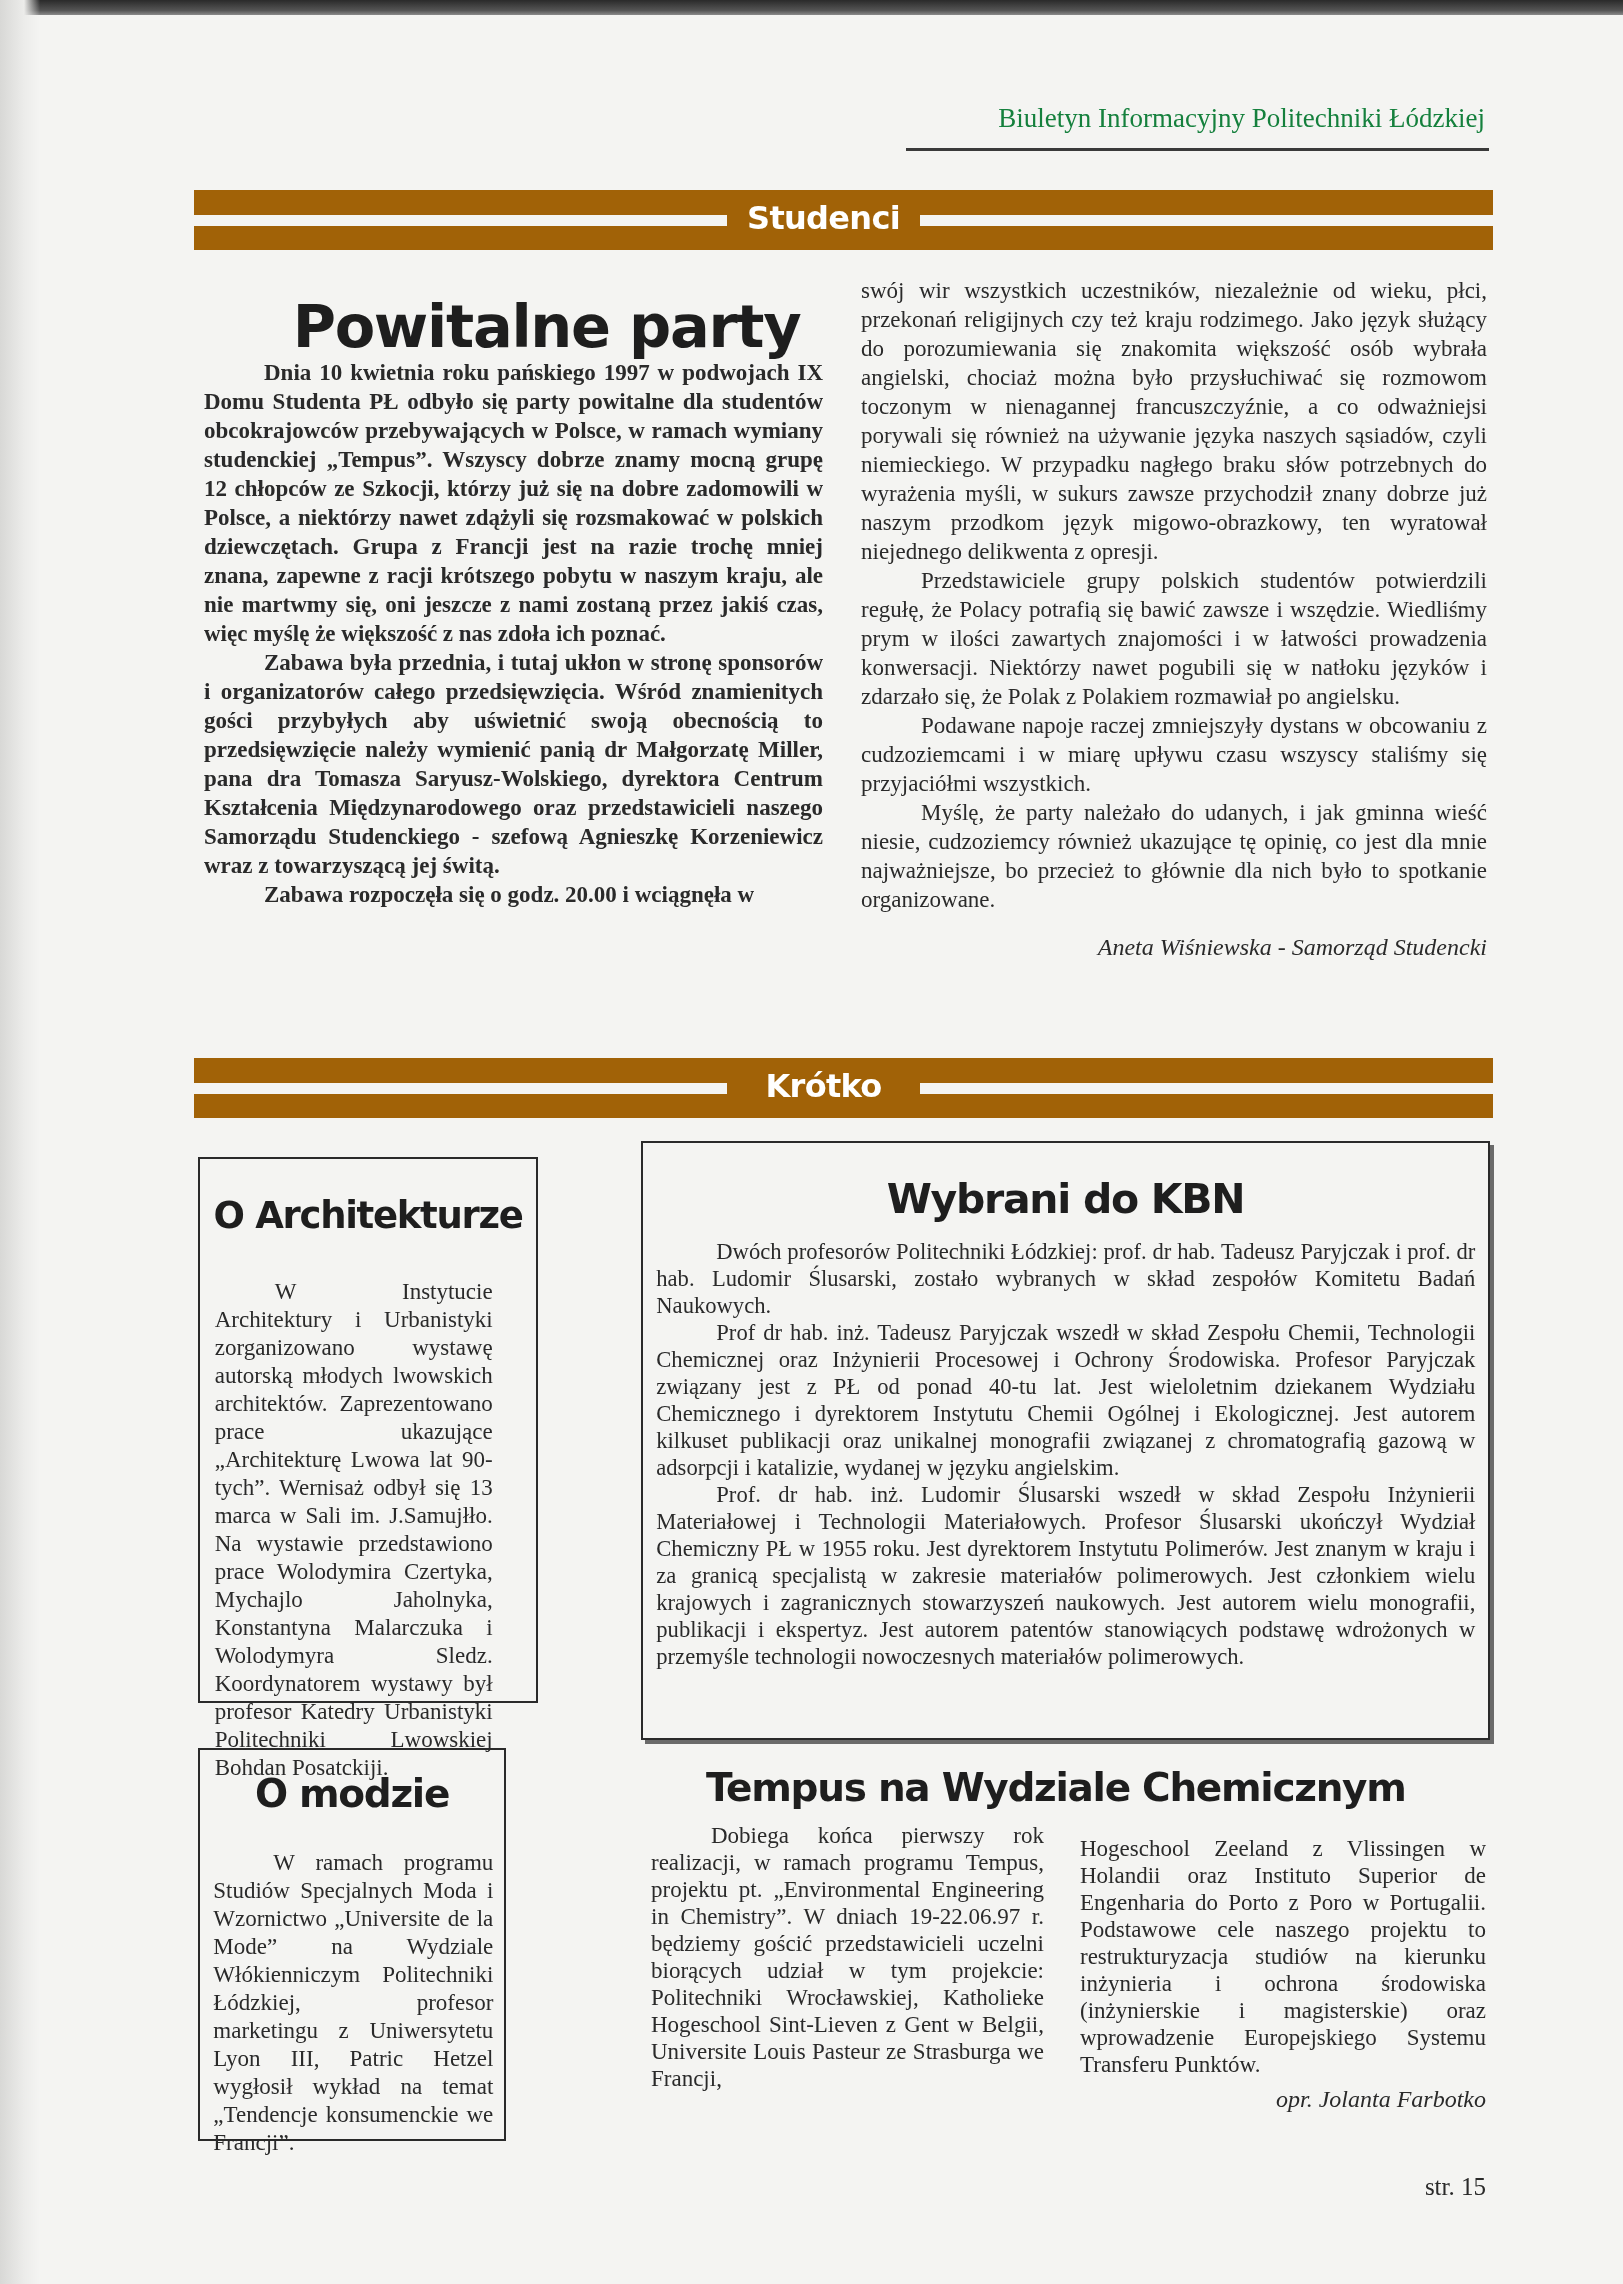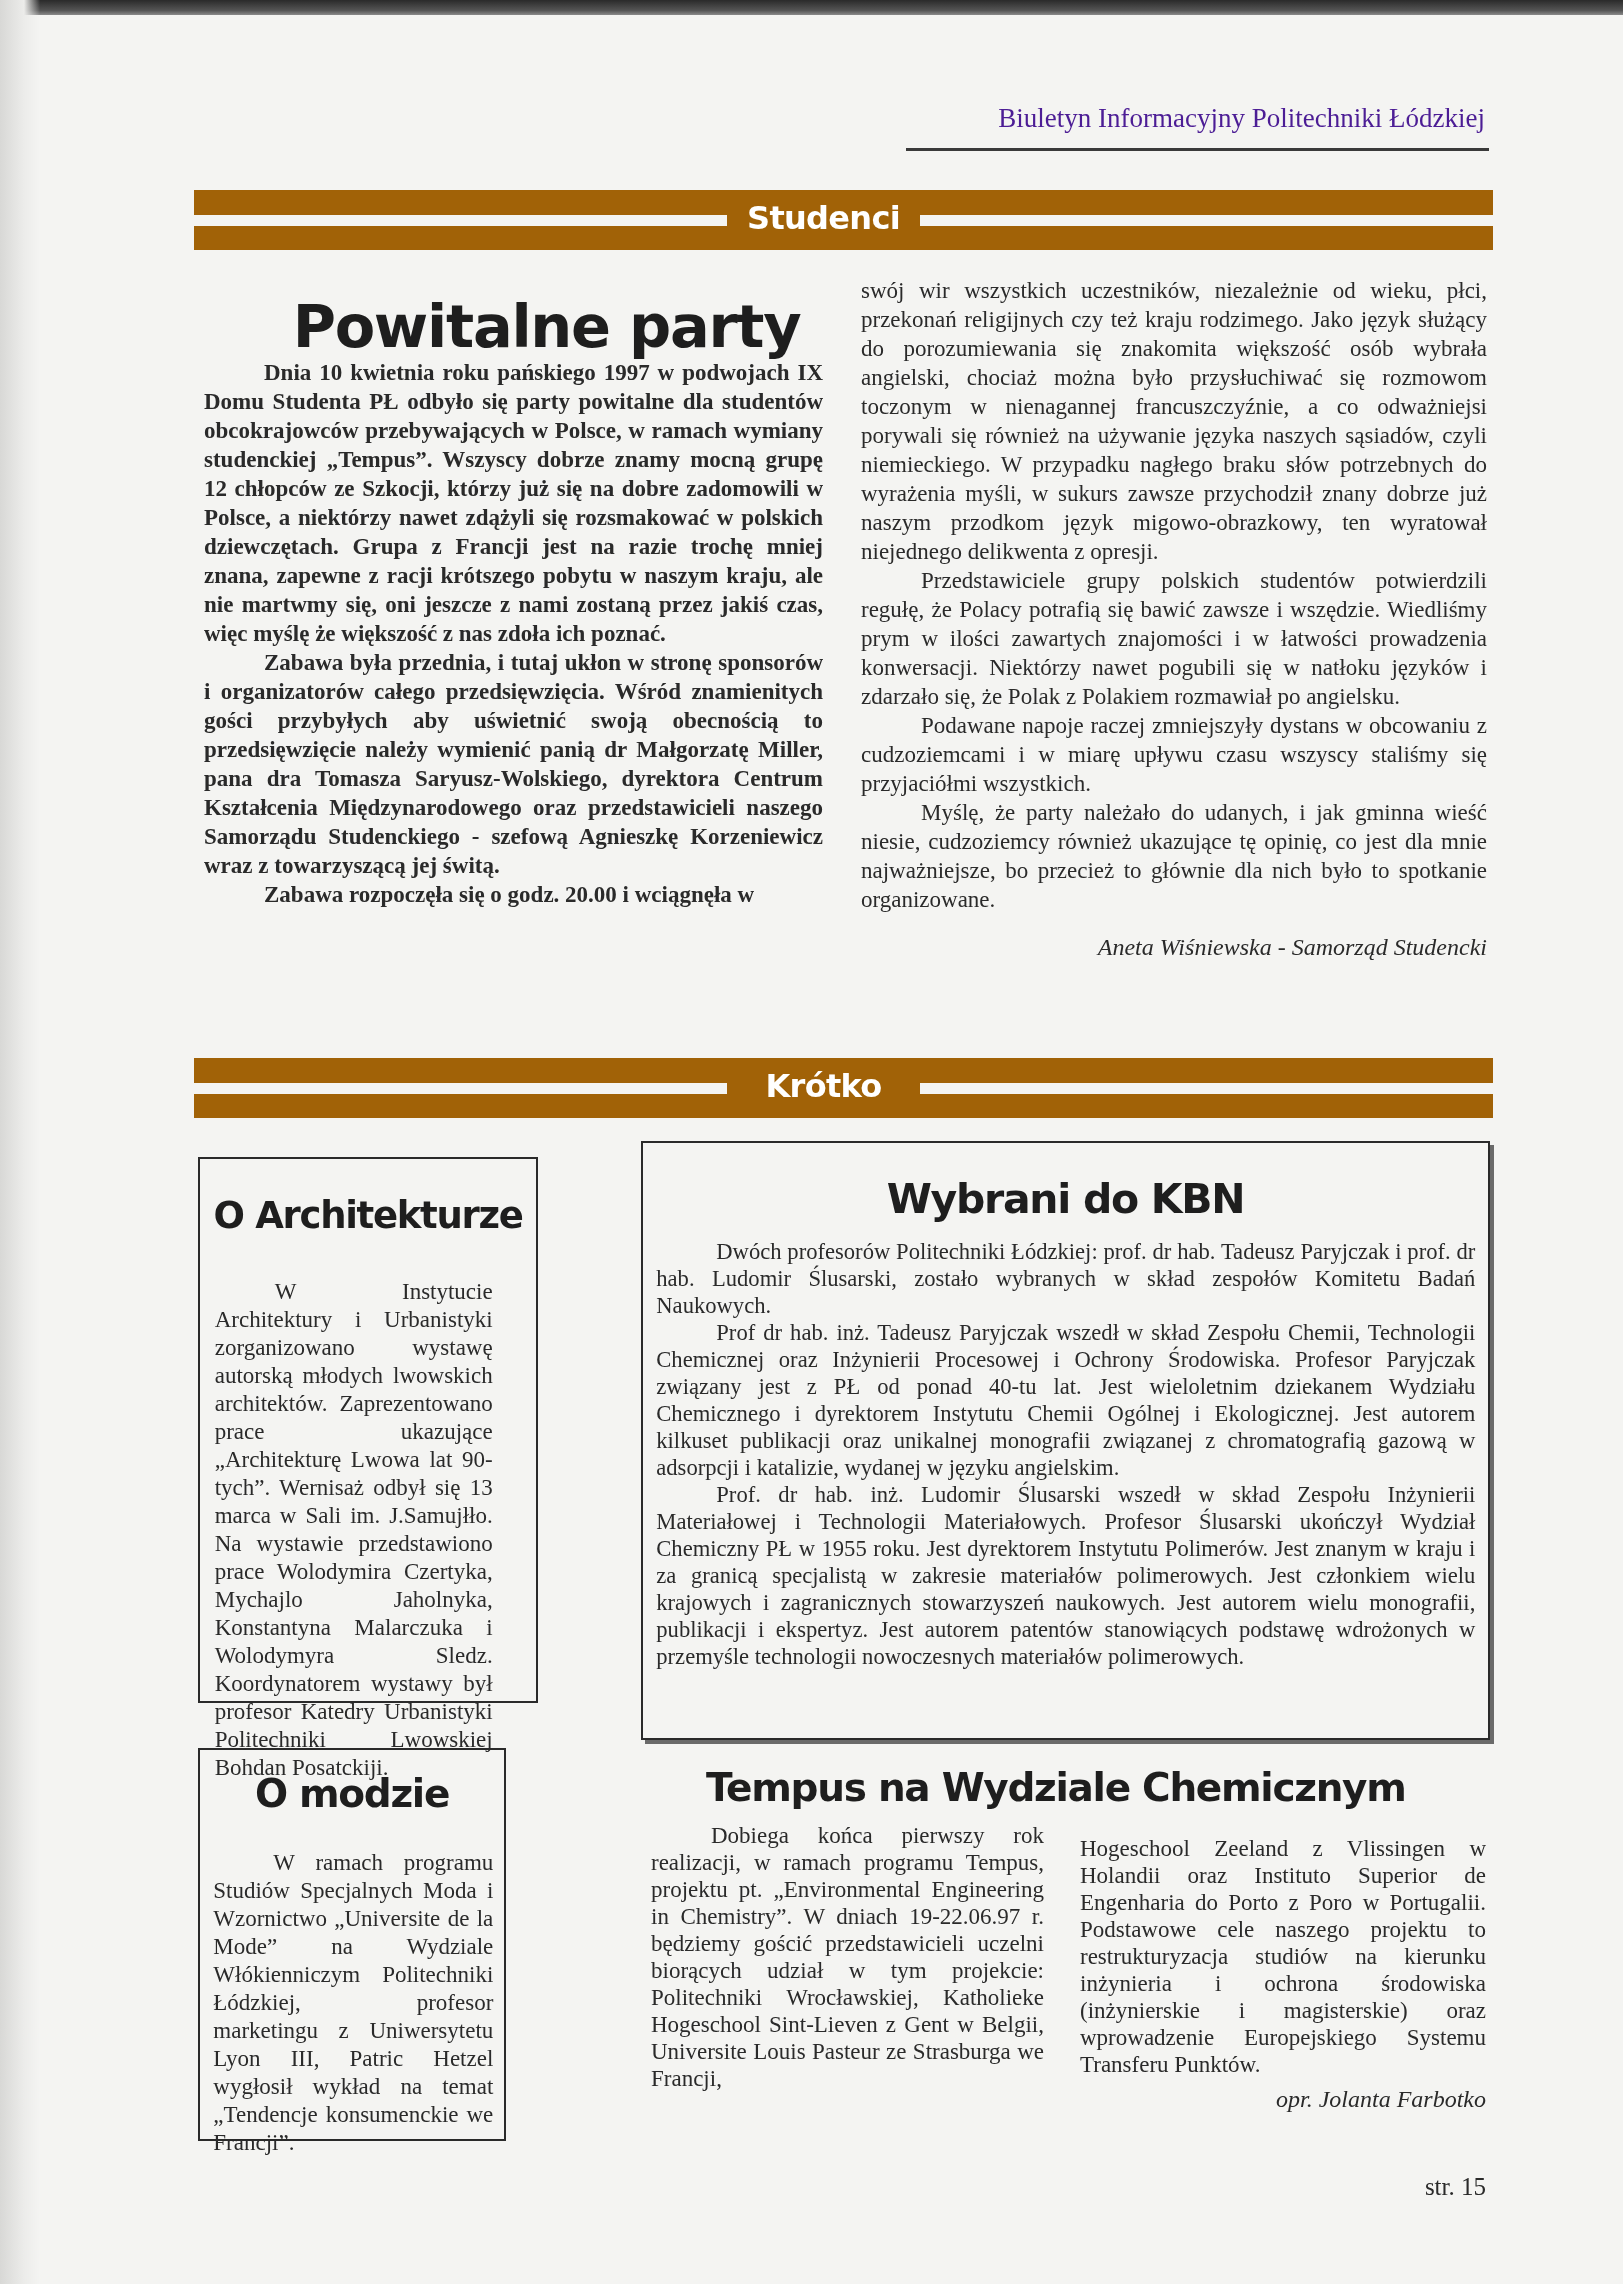--- a/index.html
+++ b/index.html
@@ -12,21 +12,21 @@
   .scan-top {
     position: absolute; left: 0; top: 0; width: 1623px; height: 14.7px;
     background: linear-gradient(to bottom, #2a2a2a, #555 70%, #8a8a8a);
   }
   .scan-left {
     position: absolute; left: 0; top: 0; width: 40px; height: 2284px;
     background: linear-gradient(to right, #d8d8d6, #ececea 60%, rgba(244,244,242,0));
   }
   .running-head {
     position: absolute; left: 906px; top: 103px; width: 579px;
-    text-align: right; font-size: 27px; color: #4c1d95;
+    text-align: right; font-size: 27px; color: #15803d;
   }
   .running-rule {
     position: absolute; left: 906px; top: 148px; width: 583px; height: 3.3px; background: #3a3a3a;
   }
   .section-band {
     position: absolute; left: 194px; width: 1299px; height: 60px;
     background: #a16207;
   }
   .section-band .stripe {
     position: absolute; top: 25px; height: 11.3px; background: #f4f4f2;

